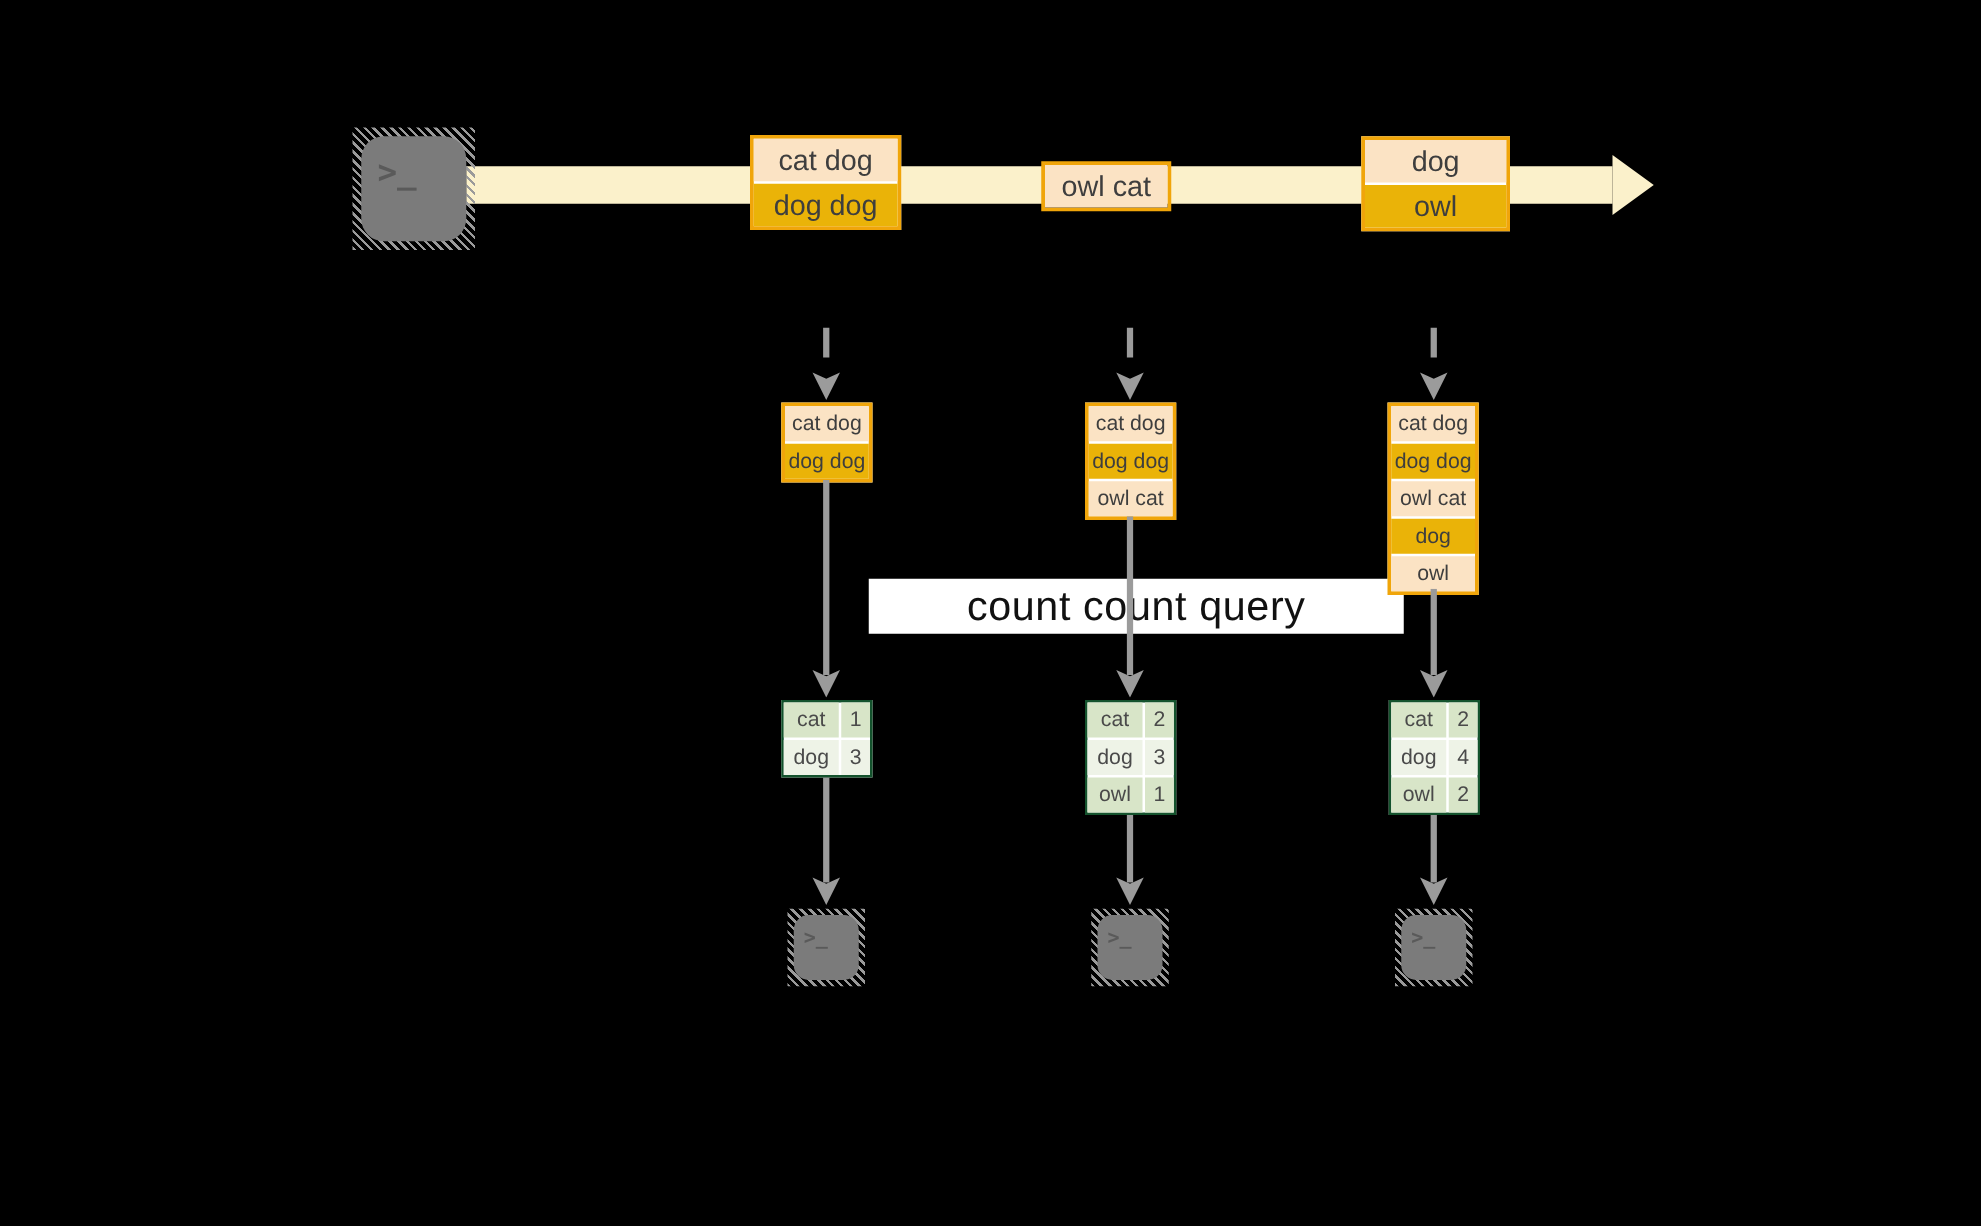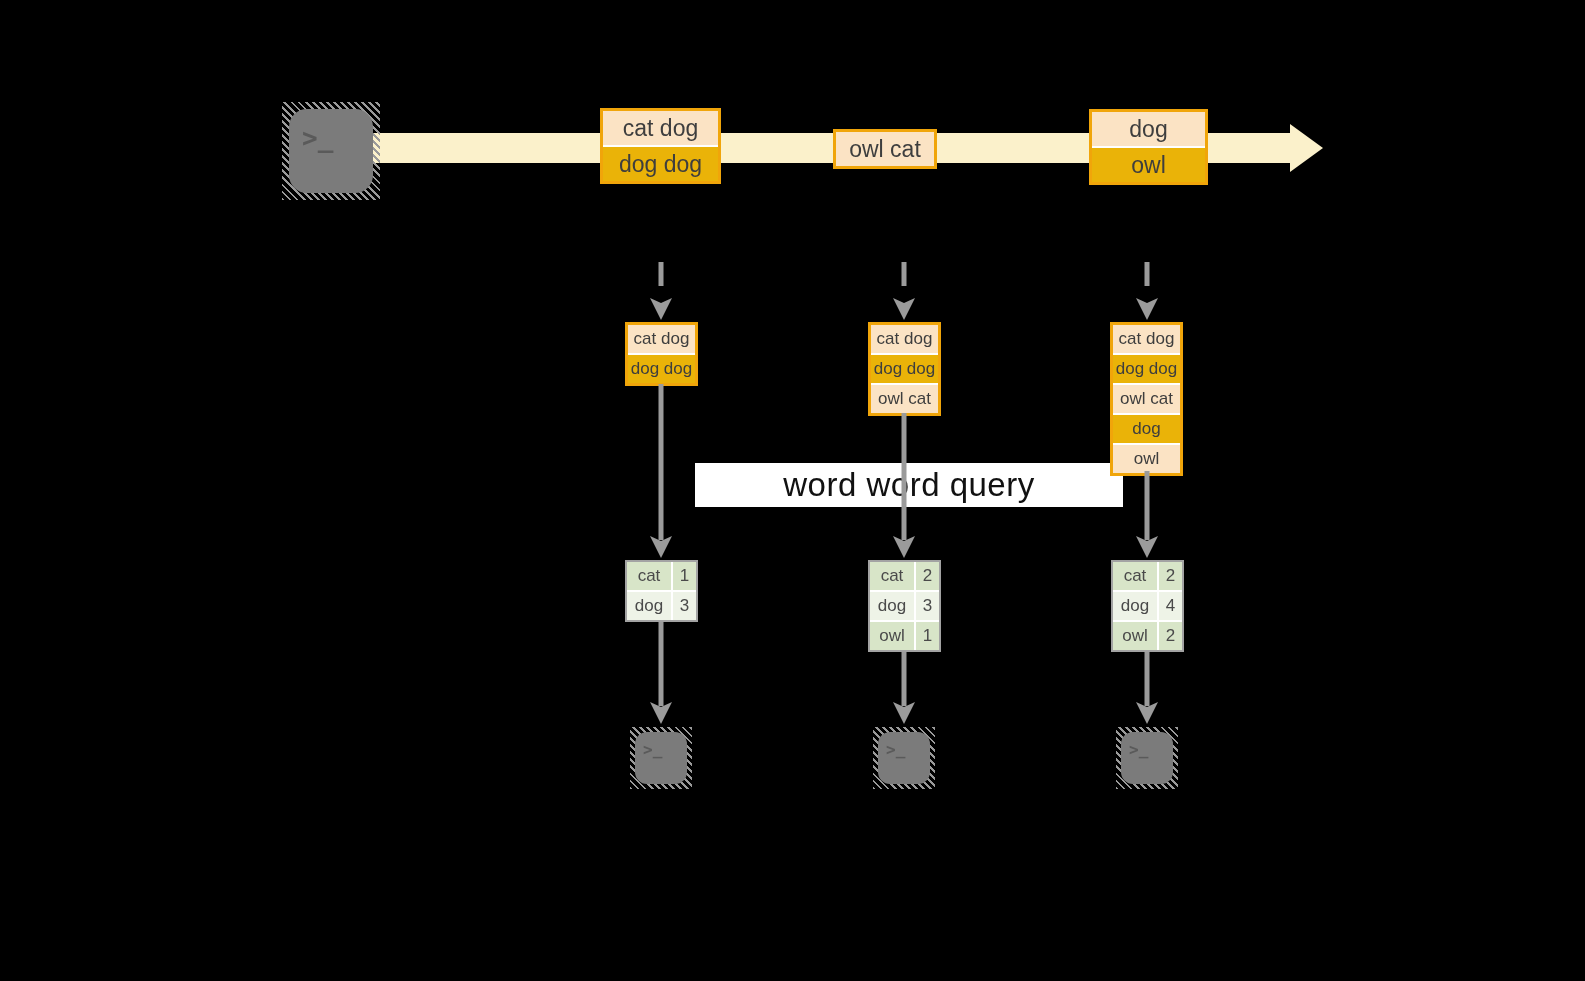--- a/index.html
+++ b/index.html
@@ -28,21 +28,21 @@
     position:absolute;box-sizing:border-box;border:3px solid #f0a50a;background:#fff;
     display:flex;flex-direction:column;gap:2px;z-index:3;
   }
   .ocell{display:flex;align-items:center;justify-content:center;color:#3e3e3e;}
   .event .ocell{height:34px;font-size:23px;}
   .stack .ocell{height:28px;font-size:17px;}
   .odark{background:#fbe3c4;}
   .olight{background:#eab308;}
   
   .gtable{
-    position:absolute;box-sizing:border-box;border:2px solid #a3a3a3;background:#fff;
+    position:absolute;box-sizing:border-box;border:2px solid #14532d;background:#fff;
     display:flex;flex-direction:column;gap:2px;z-index:3;justify-content:space-between;
   }
   .grow{display:flex;gap:2px;}
   .gcell{height:28px;display:flex;align-items:center;justify-content:center;font-size:17px;color:#4a4a4a;}
   .gword{width:44px;}
   .gcount{width:23px;}
   .gdark{background:#d8e5c8;}
   .glight{background:#eef3e7;}
   
   .query{
@@ -82,21 +82,21 @@
   </svg>
   <svg class="arr" style="left:892px;top:262px" width="24" height="58">
     <rect x="9.5" y="0" width="5" height="24" fill="#9b9b9b"></rect>
     <path d="M1,36 L12,58 L23,36 L12,41 Z" fill="#9b9b9b"></path>
   </svg>
   <svg class="arr" style="left:1135px;top:262px" width="24" height="58">
     <rect x="9.5" y="0" width="5" height="24" fill="#9b9b9b"></rect>
     <path d="M1,36 L12,58 L23,36 L12,41 Z" fill="#9b9b9b"></path>
   </svg>
 
-  <div class="query">word word query</div>
+  <div class="query">count count query</div>
 
   <div class="obox stack" style="left:625px;top:322px;width:73px">
     <div class="ocell odark">cat dog</div>
     <div class="ocell olight">dog dog</div>
   </div>
   <div class="obox stack" style="left:868px;top:322px;width:73px">
     <div class="ocell odark">cat dog</div>
     <div class="ocell olight">dog dog</div>
     <div class="ocell odark">owl cat</div>
   </div>

